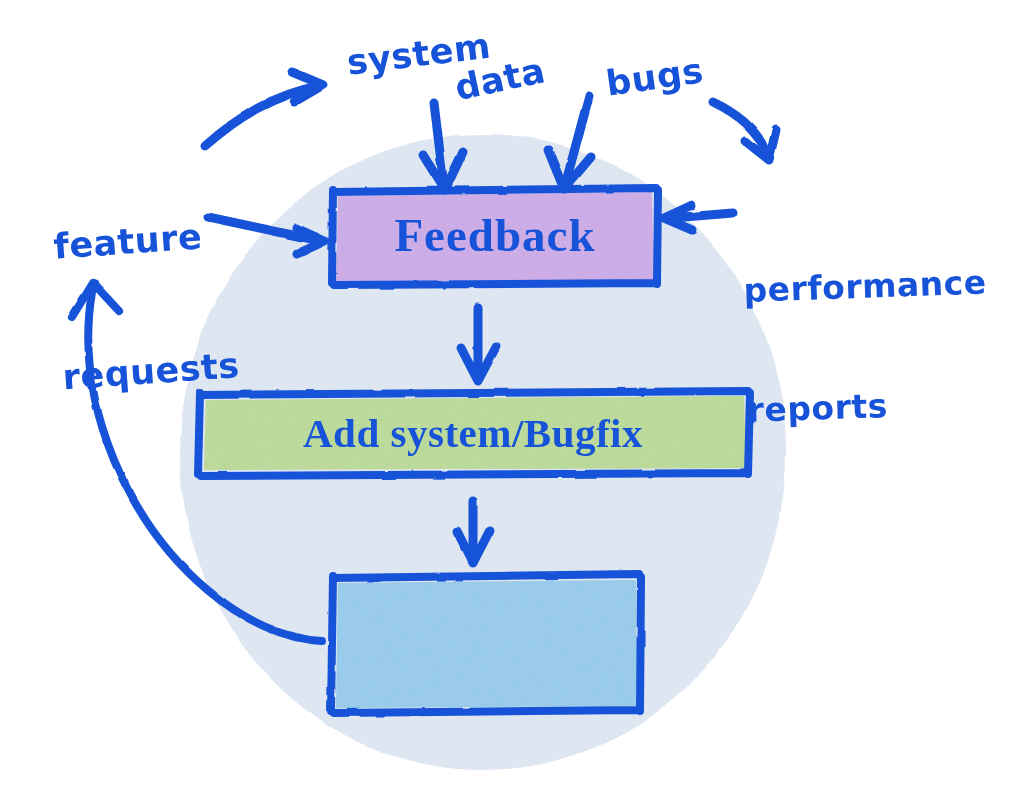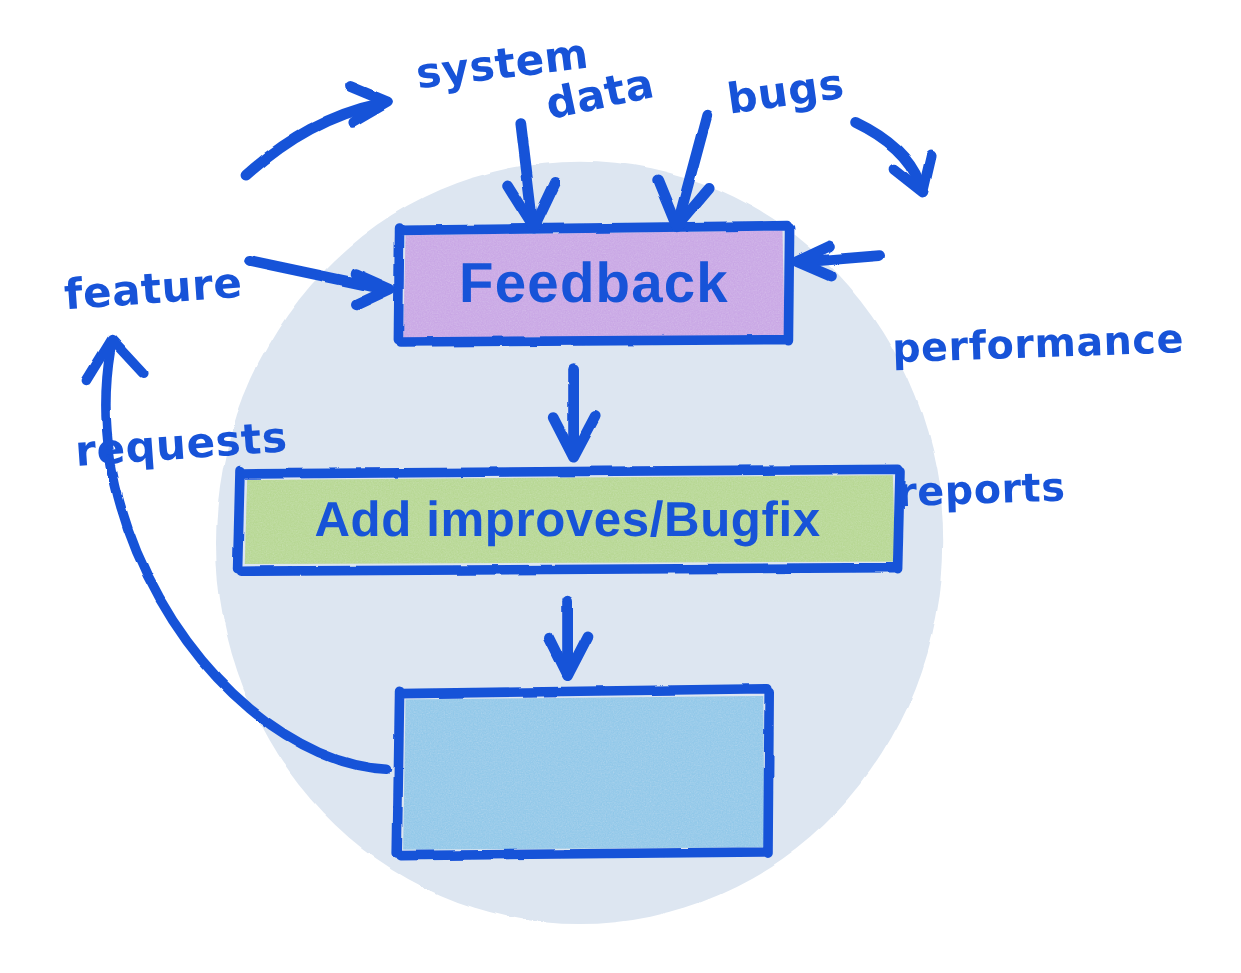--- a/index.html
+++ b/index.html
@@ -37,21 +37,21 @@
     user-select: none;
   }
   
   .node-label {
     position: absolute;
     display: flex;
     align-items: center;
     justify-content: center;
     flex-direction: column;
     color: #1753d8;
-    font-family: Liberation Sans, sans-serif;
+    font-family: Liberation Serif, serif;
     font-weight: 700;
     text-align: left;
     line-height: 1.06;
     white-space: pre;
     user-select: none;
     pointer-events: none;
   }
 
   #label-feedback    { left: 330px; top: 186px;  width: 330px; height: 100px; font-size: 47px; letter-spacing: 1px; }
   #label-addfeature  { left: 198px; top: 390px;  width: 550px; height: 88px;  font-size: 41px; letter-spacing: 0.5px; }
@@ -162,21 +162,21 @@
         <path d="M72 317 L93 283 L119 311"></path>
       </g>
     </g>
   </svg>
 
   <div class="node-label" id="label-feedback">
     <span>Feedback</span>
   </div>
 
   <div class="node-label" id="label-addfeature">
-    <span>Add improves/Bugfix</span>
+    <span>Add system/Bugfix</span>
   </div>
 
 
   <div class="hw" id="ann-feature-requests">
     <div>feature</div>
     <div>requests</div>
   </div>
 
   <div class="hw" id="ann-system">system</div>
 

